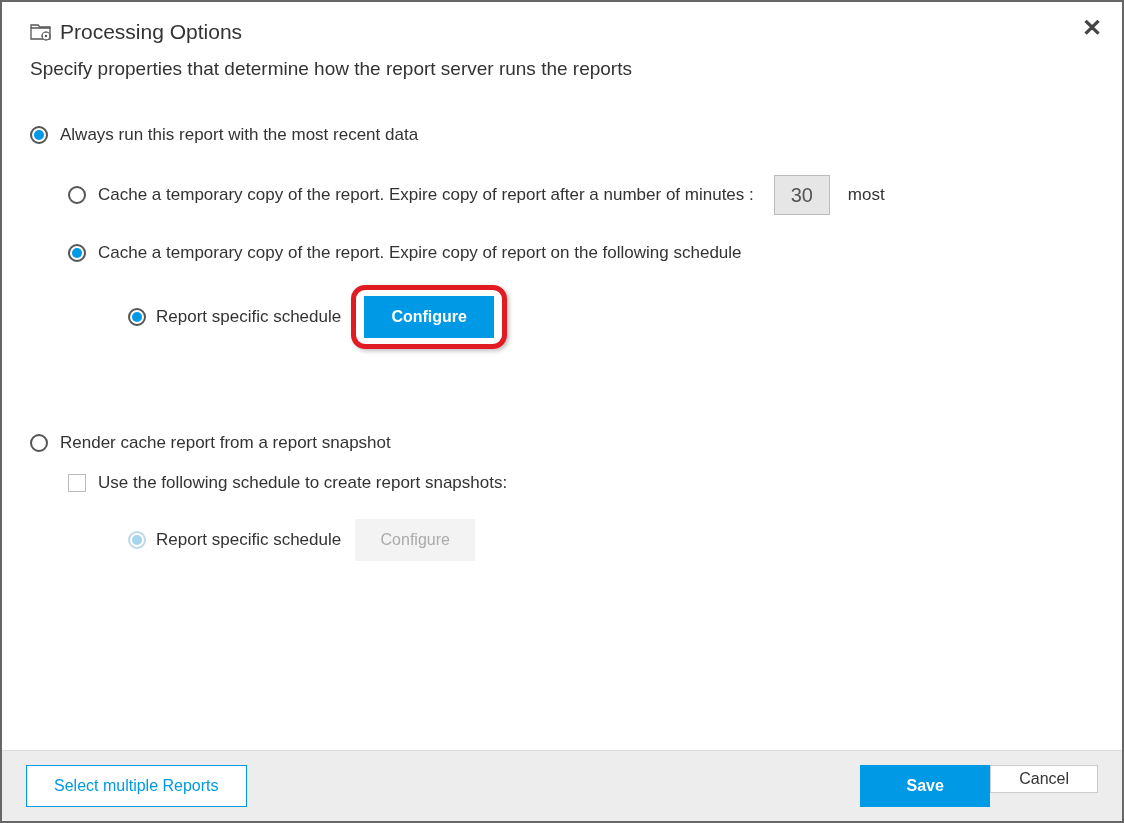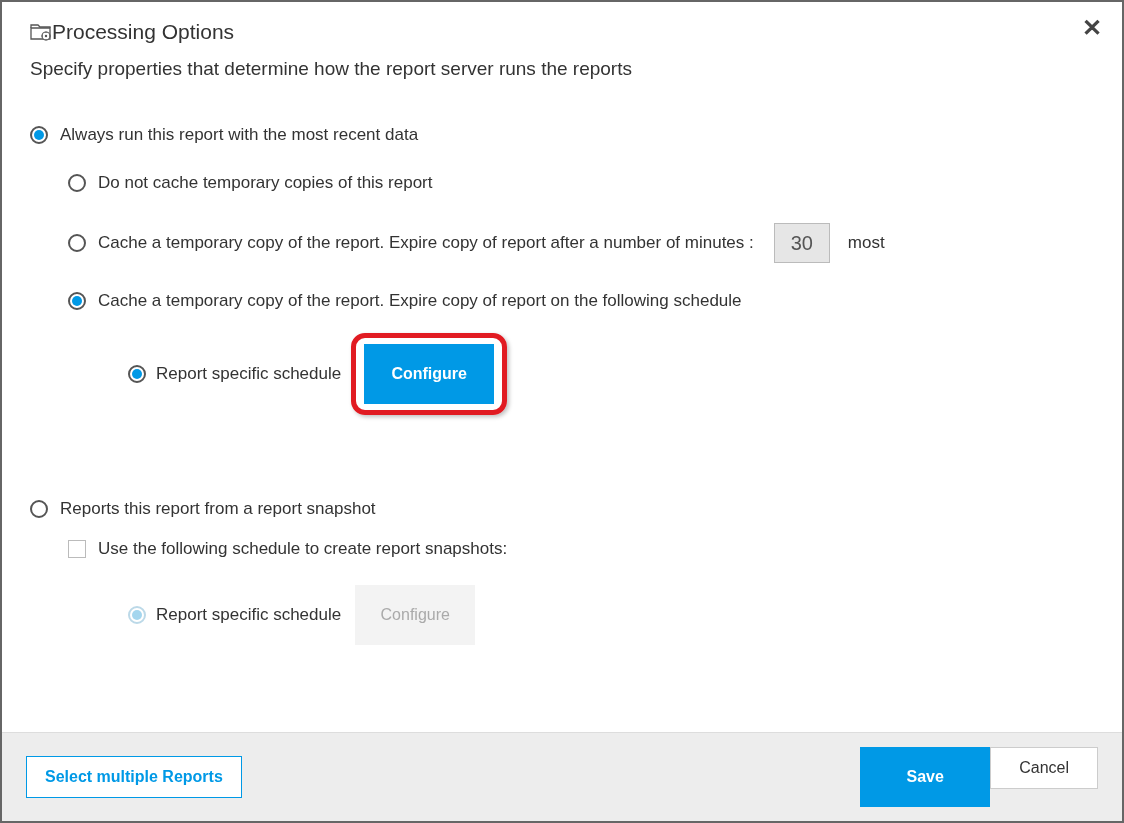--- a/index.html
+++ b/index.html
@@ -28,20 +28,21 @@
     right: 20px;
     font-size: 24px;
     color: #444;
     cursor: pointer;
     font-weight: bold;
     line-height: 1;
   }
   .title-row {
     display: flex;
     align-items: center;
+    gap: 8px;
     margin-bottom: 14px;
   }
   .title-icon svg { display:block; }
   .title-text {
     font-size: 21px;
     color: #333;
   }
   .subtitle {
     font-size: 19px;
     color: #333;
@@ -102,21 +103,21 @@
     margin: 0 6px 0 8px;
   }
   .btn {
     display: inline-flex;
     align-items: center;
     justify-content: center;
     font-size: 16px;
     font-weight: 600;
     cursor: pointer;
     border: none;
-    height: 60px;
+    height: 42px;
     padding: 0 24px;
   }
   .btn-primary {
     background: #0099e6;
     color: #fff;
   }
   .btn-disabled {
     background: #f3f3f3;
     color: #aaa;
     font-weight: 500;
@@ -135,37 +136,37 @@
     border-top: 1px solid #ddd;
     padding: 14px 24px;
     display: flex;
     align-items: center;
     justify-content: space-between;
   }
   .btn-outline {
     background: #fff;
     color: #0099e6;
     border: 1.5px solid #0099e6;
-    font-weight: 700;
+    font-weight: 400;
     height: 42px;
-    padding: 0 18px;
+    padding: 0 27px;
     display: inline-flex;
     align-items: center;
     cursor: pointer;
     font-size: 16px;
   }
   .footer-right {
     display: flex;
     gap: 0;
   }
   .btn-cancel {
     background: #fff;
     color: #333;
     border: 1px solid #ccc;
-    height: 42px;
+    height: 28px;
     padding: 0 28px;
     font-size: 16px;
     cursor: pointer;
   }
   .minutes-row { margin-top: 30px; margin-bottom: 28px;}
   .schedule-row { margin-bottom: 22px; }
   .inner-schedule-row {
     display:flex;
     align-items:center;
     gap: 10px;
@@ -218,24 +219,20 @@
       <span class="title-text">Processing Options</span>
     </div>
 
     <div class="subtitle">Specify properties that determine how the report server runs the reports</div>
 
     <div class="option-row">
       <span class="radio selected"></span>
       <span>Always run this report with the most recent data</span>
     </div>
 
-    <div class="option-row indent-1">
-      <span class="radio"></span>
-      <span>Do not cache temporary copies of this report</span>
-    </div>
 
     <div class="option-row indent-1 minutes-row">
       <span class="radio"></span>
       <span>Cache a temporary copy of the report. Expire copy of report after a number of minutes :</span>
       <input class="num-input" value="30" style="">
       <span>most</span>
     </div>
 
     <div class="option-row indent-1 schedule-row">
       <span class="radio selected"></span>
@@ -249,21 +246,21 @@
       </span>
       <span class="highlight-frame">
         <button class="btn btn-primary" style="min-width:130px;">Configure</button>
       </span>
     </div>
 
     <div class="section-gap"></div>
 
     <div class="option-row">
       <span class="radio"></span>
-      <span>Reports this report from a report snapshot</span>
+      <span>Render cache report from a report snapshot</span>
     </div>
 
     <div class="checkbox-row">
       <span class="checkbox"></span>
       <span>Use the following schedule to create report snapshots:</span>
     </div>
 
     <div class="snapshot-schedule-row">
       <span style="display:flex;align-items:center;gap:10px;margin-left:20px;">
         <span class="radio light selected"></span>

